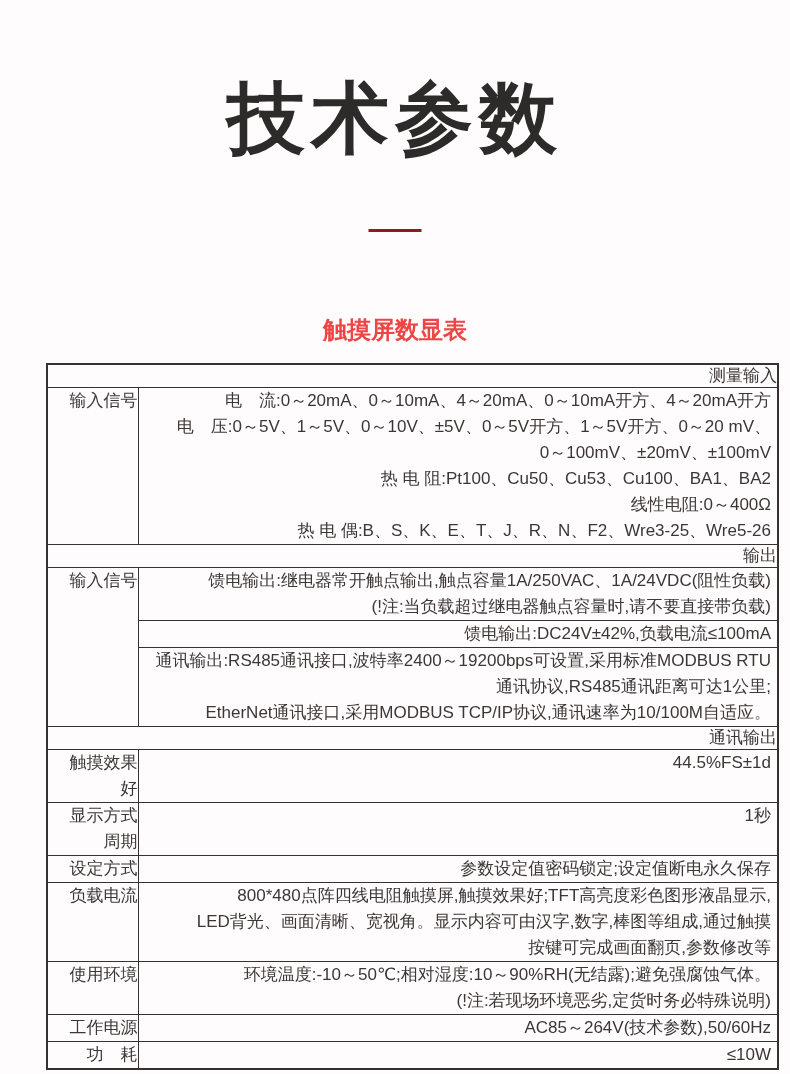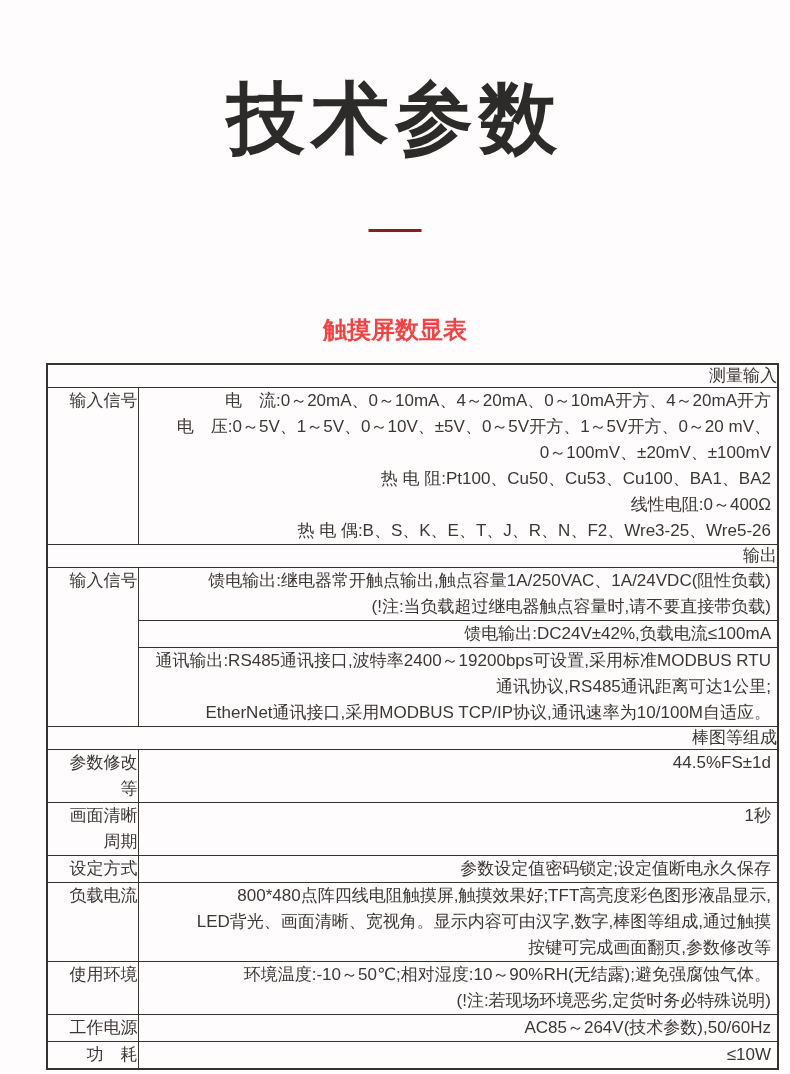--- a/index.html
+++ b/index.html
@@ -124,30 +124,30 @@
       <tr>
         <td class="value-cell">馈电输出:DC24V±42%,负载电流≤100mA</td>
       </tr>
       <tr>
         <td class="value-cell">通讯输出:RS485通讯接口,波特率2400～19200bps可设置,采用标准MODBUS RTU
 　　通讯协议,RS485通讯距离可达1公里;
 　　EtherNet通讯接口,采用MODBUS TCP/IP协议,通讯速率为10/100M自适应。</td>
       </tr>
 
       <tr class="section-row">
-        <td colspan="2">棒图等组成</td>
+        <td colspan="2">通讯输出</td>
       </tr>
 
       <tr>
-        <td class="label-cell">参数修改等</td>
+        <td class="label-cell">触摸效果好</td>
         <td class="value-cell">44.5%FS±1d</td>
       </tr>
 
       <tr>
-        <td class="label-cell">画面清晰
+        <td class="label-cell">显示方式
 周期</td>
         <td class="value-cell">1秒</td>
       </tr>
 
       <tr>
         <td class="label-cell">设定方式</td>
         <td class="value-cell">参数设定值密码锁定;设定值断电永久保存</td>
       </tr>
 
       <tr>

